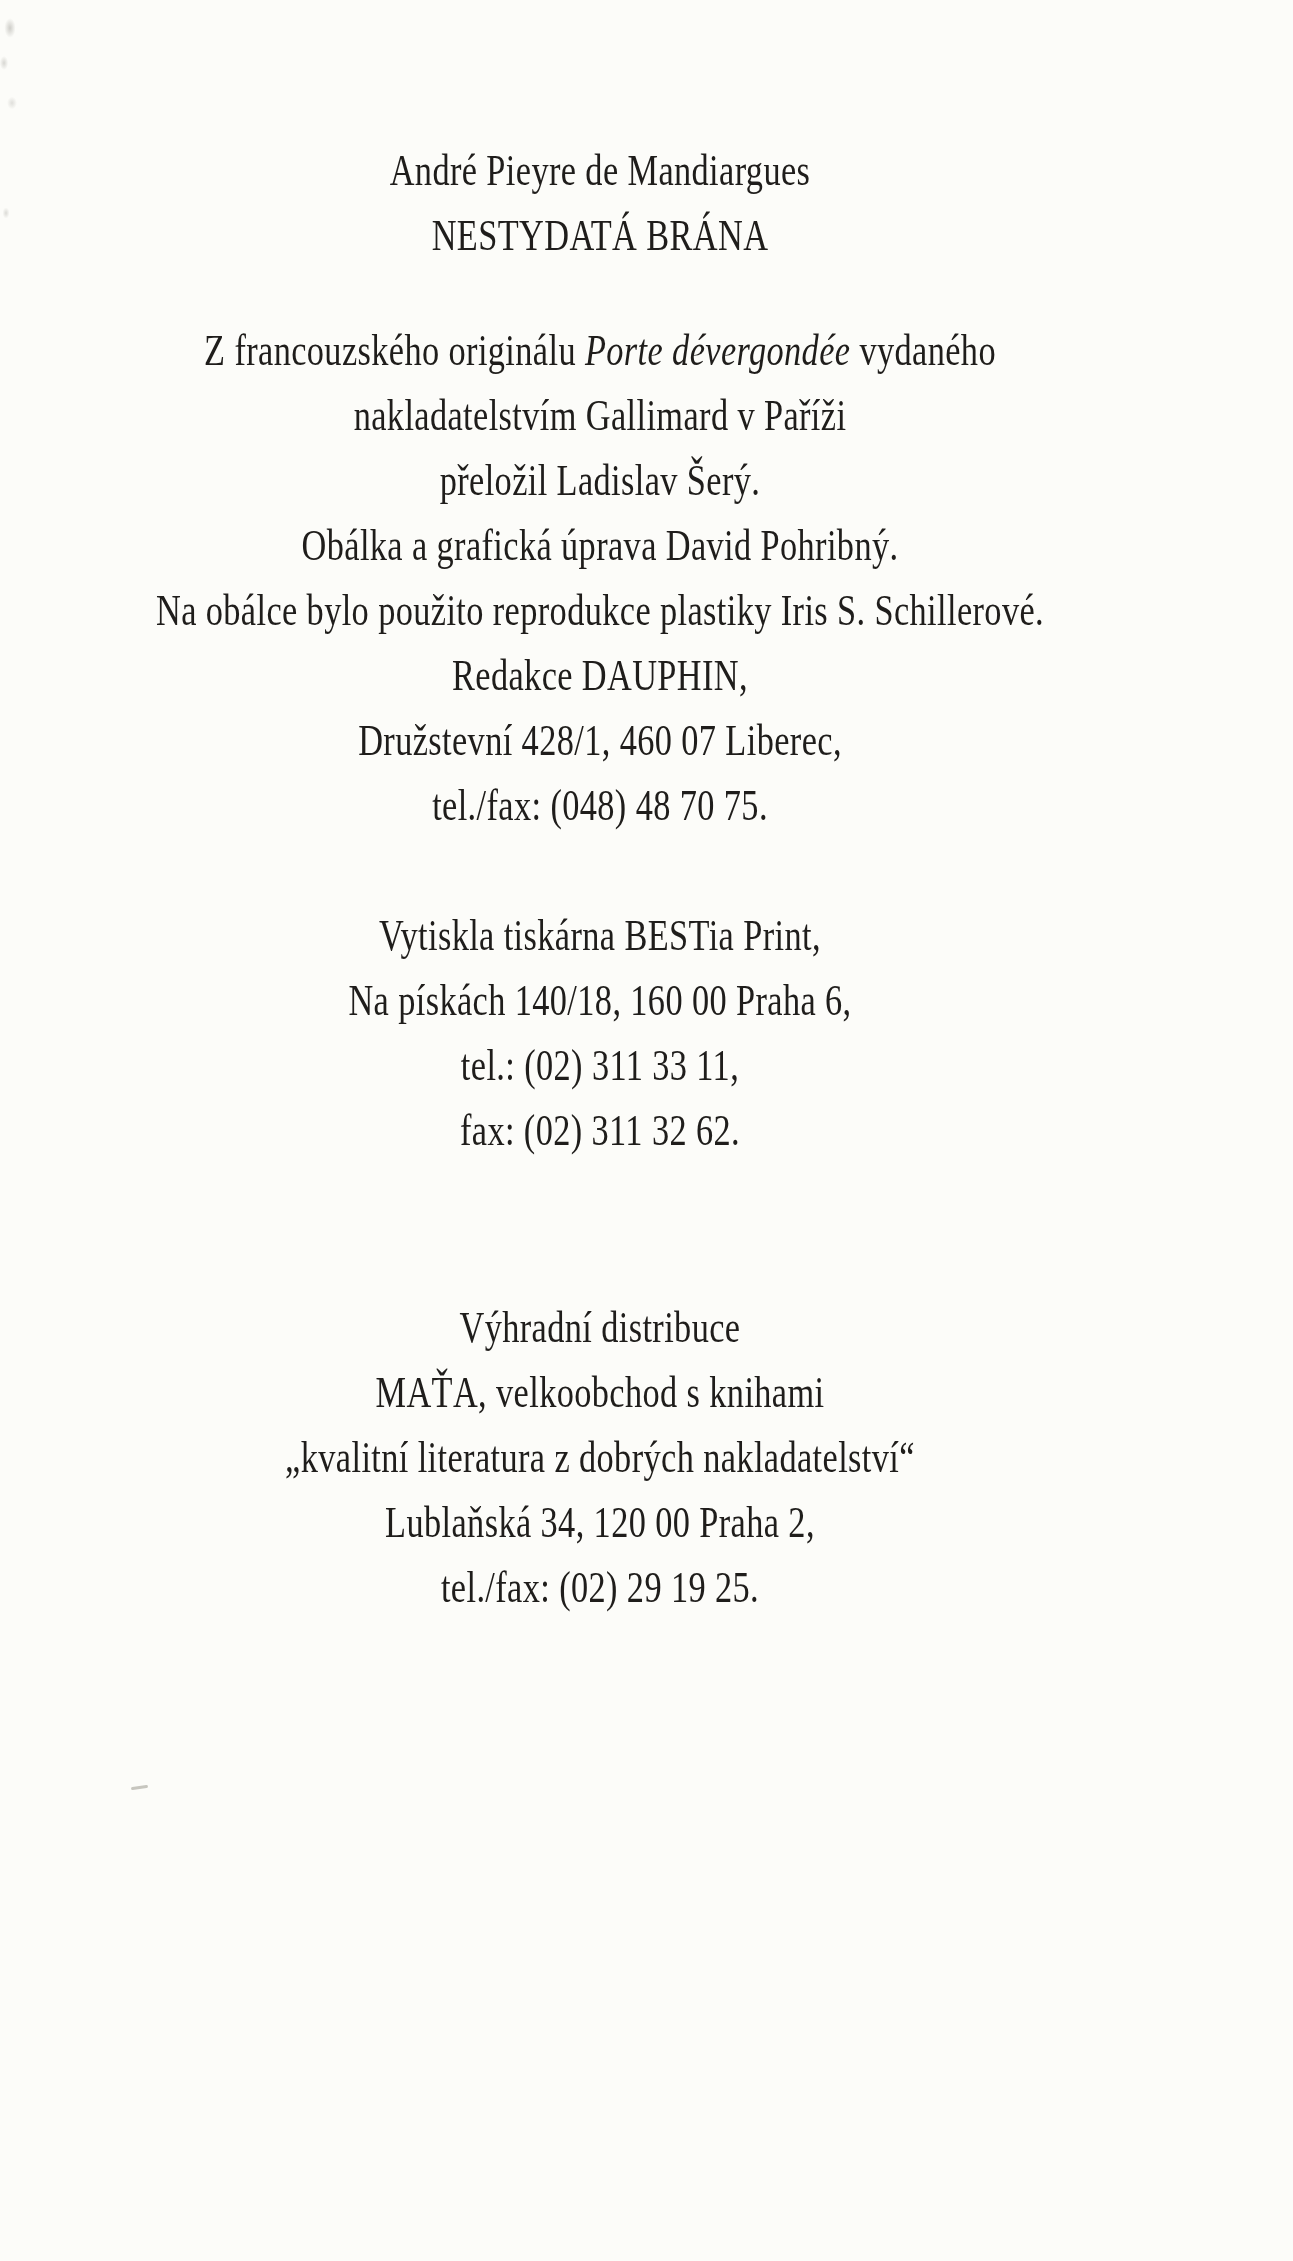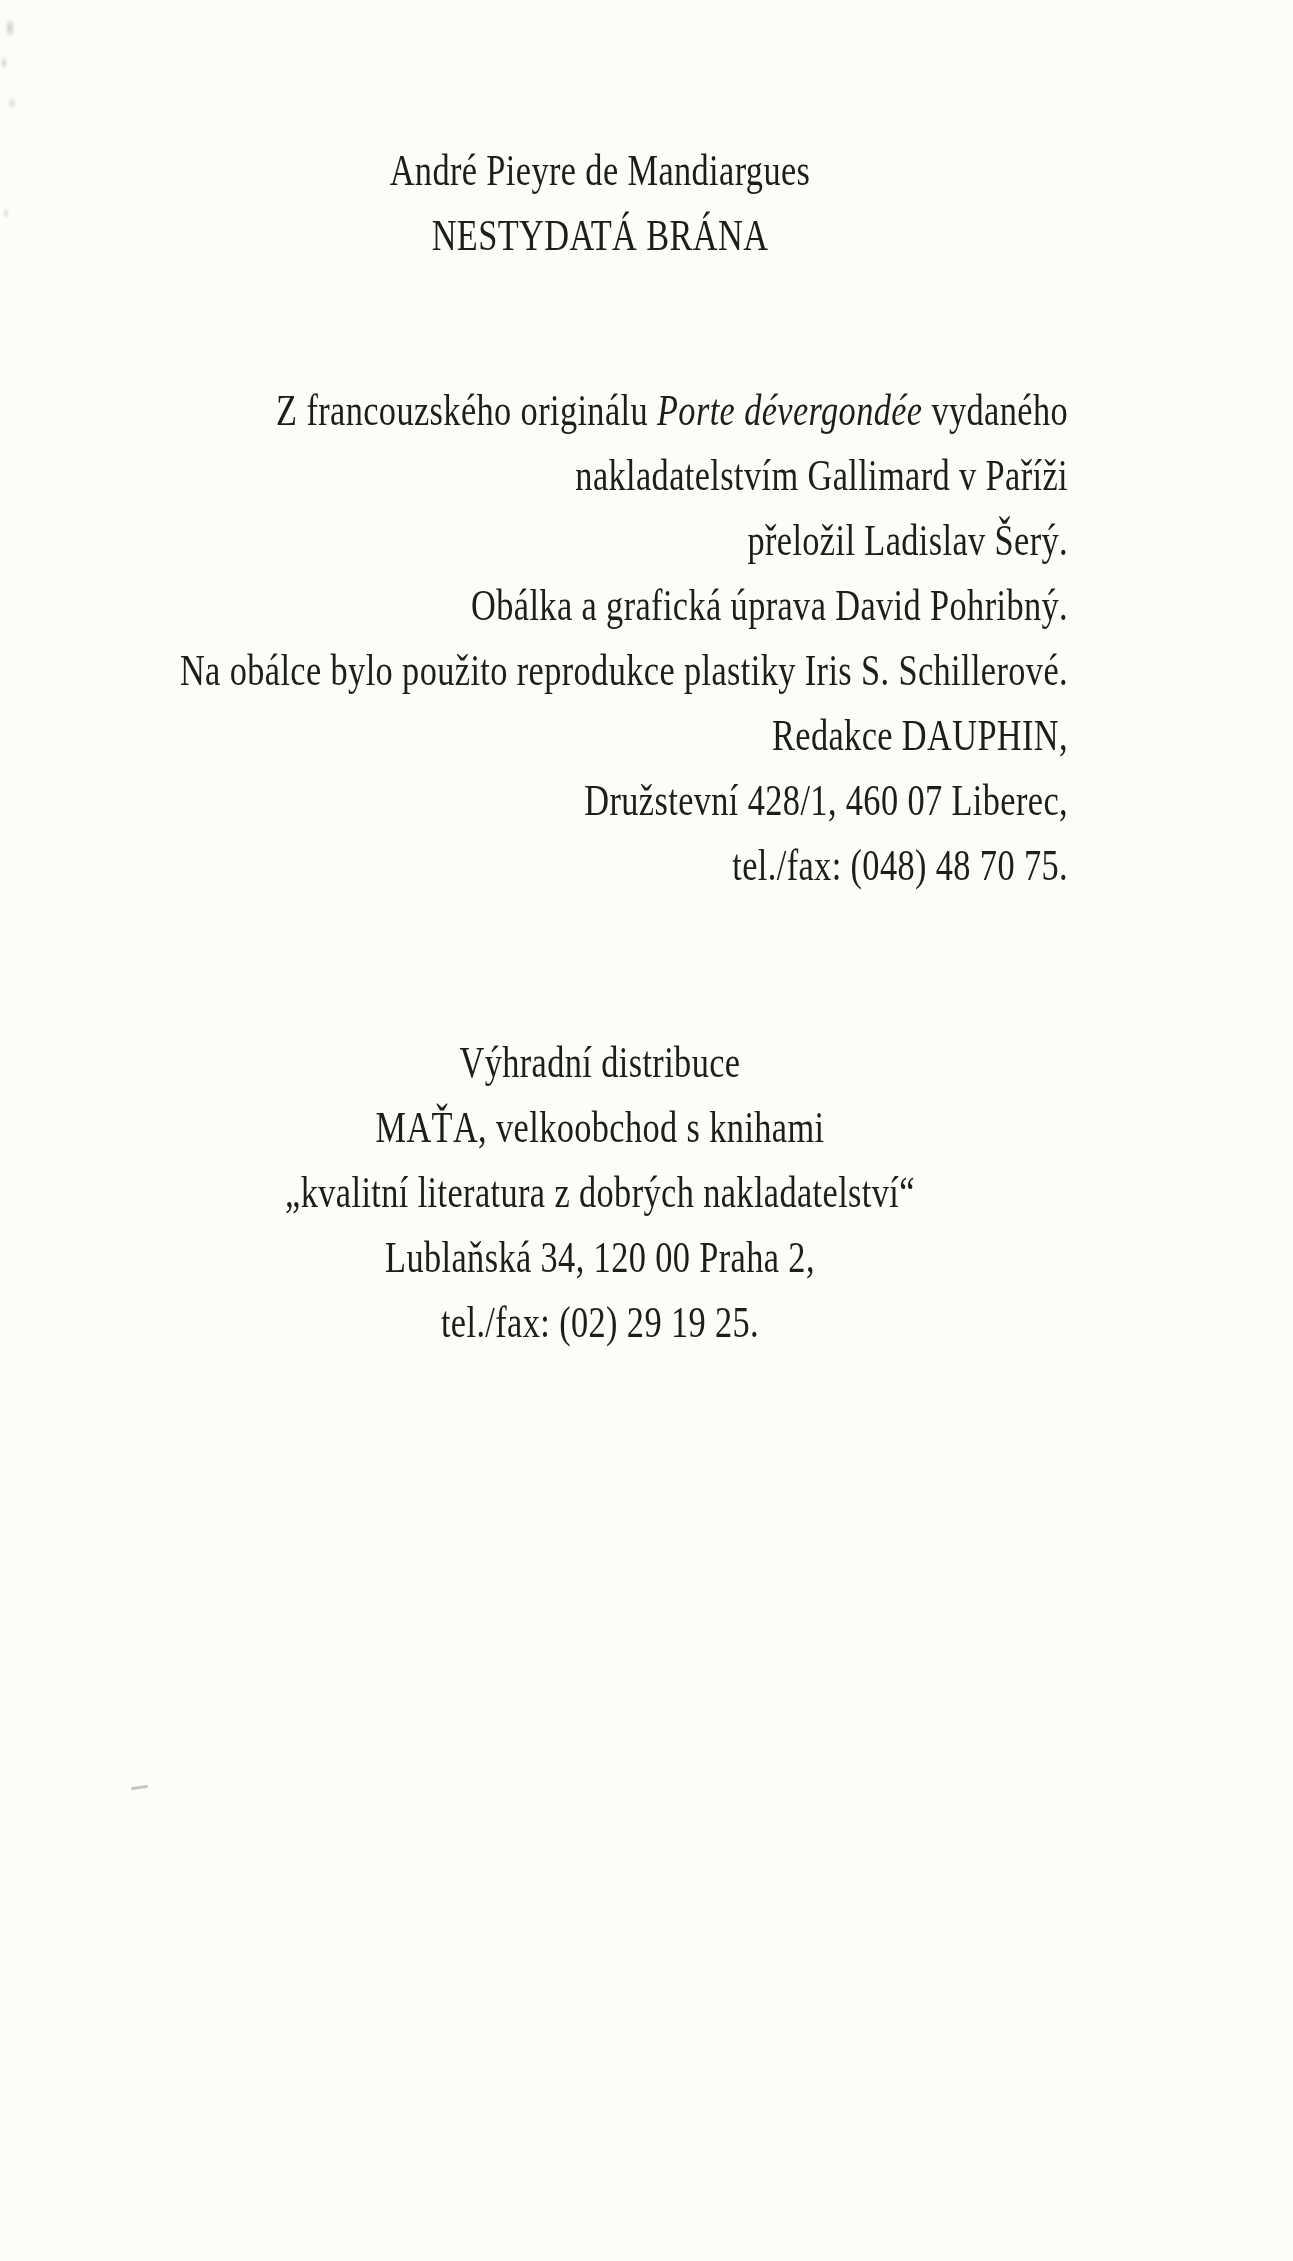--- a/index.html
+++ b/index.html
@@ -25,21 +25,21 @@
   }
   .line {
     margin: 0;
     font-size: 44px;
     line-height: 65px;
     white-space: nowrap;
     transform: scaleX(0.78);
     transform-origin: 50% 50%;
     letter-spacing: 0.5px;
   }
-  .block-imprint      { margin-top: 110px; text-align: right;  }
+  .block-imprint      { margin-top: 50px;  }
   .block-edition      { margin-top: 70px;  }
   .block-printer      { margin-top: 65px;  }
   .block-distribution { margin-top: 132px; }
   .it { font-style: italic; }
   
   .artifact {
     position: absolute;
     pointer-events: none;
   }
   .smudge-top-left {
@@ -78,20 +78,26 @@
     <p class="line">nakladatelstvím Gallimard v Paříži</p>
     <p class="line">přeložil Ladislav Šerý.</p>
     <p class="line">Obálka a grafická úprava David Pohribný.</p>
     <p class="line">Na obálce bylo použito reprodukce plastiky Iris S. Schillerové.</p>
     <p class="line">Redakce DAUPHIN,</p>
     <p class="line">Družstevní 428/1, 460 07 Liberec,</p>
     <p class="line">tel./fax: (048) 48 70 75.</p>
   </div>
 
 
+  <div class="block-printer">
+    <p class="line">Vytiskla tiskárna BESTia Print,</p>
+    <p class="line">Na pískách 140/18, 160 00 Praha 6,</p>
+    <p class="line">tel.: (02) 311 33 11,</p>
+    <p class="line">fax: (02) 311 32 62.</p>
+  </div>
 
   <div class="block-distribution">
     <p class="line">Výhradní distribuce</p>
     <p class="line">MAŤA, velkoobchod s knihami</p>
     <p class="line">„kvalitní literatura z dobrých nakladatelství“</p>
     <p class="line">Lublaňská 34, 120 00 Praha 2,</p>
     <p class="line">tel./fax: (02) 29 19 25.</p>
   </div>
 
 </div>

